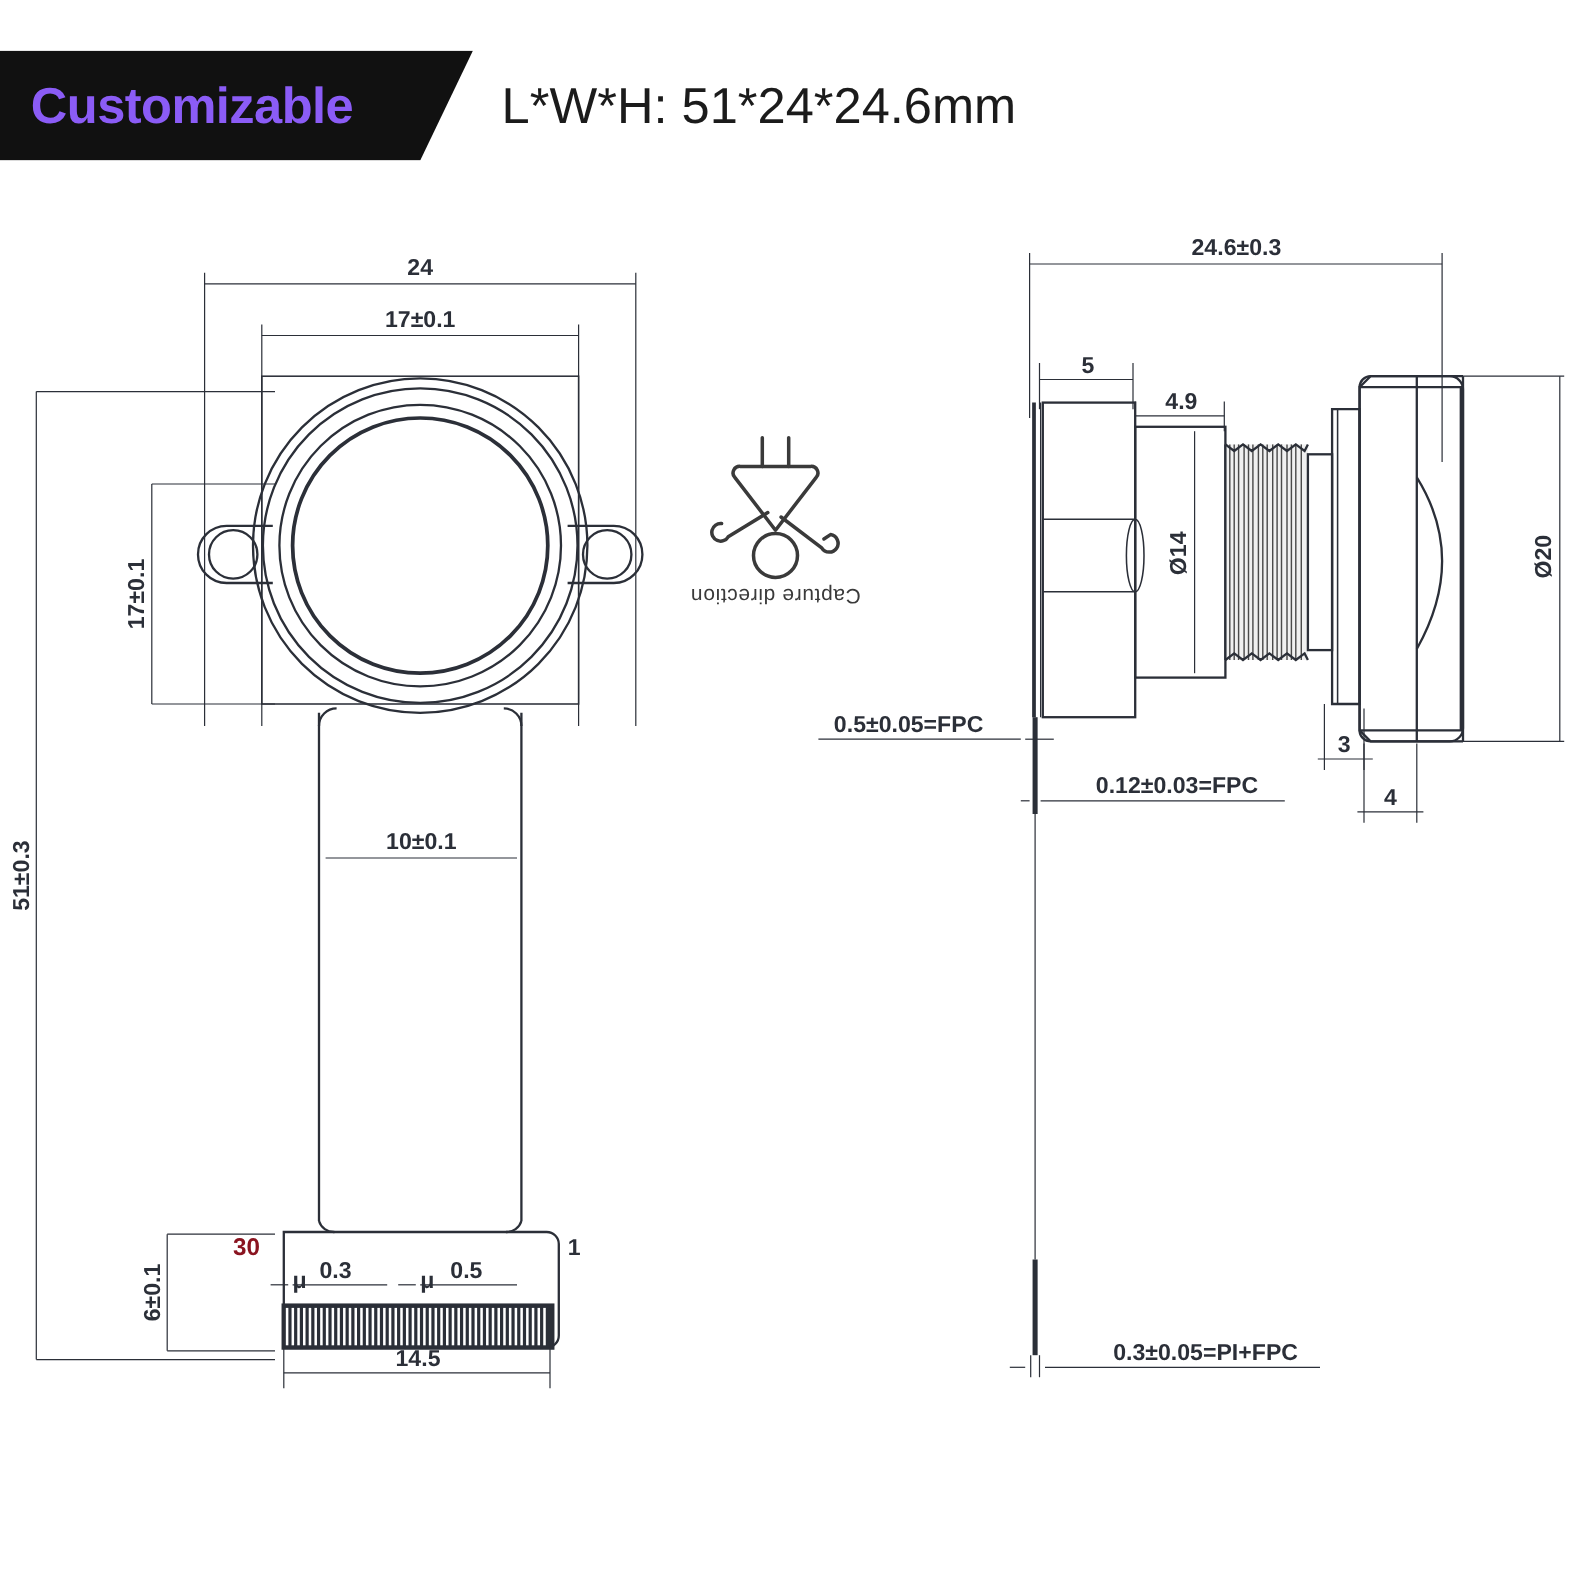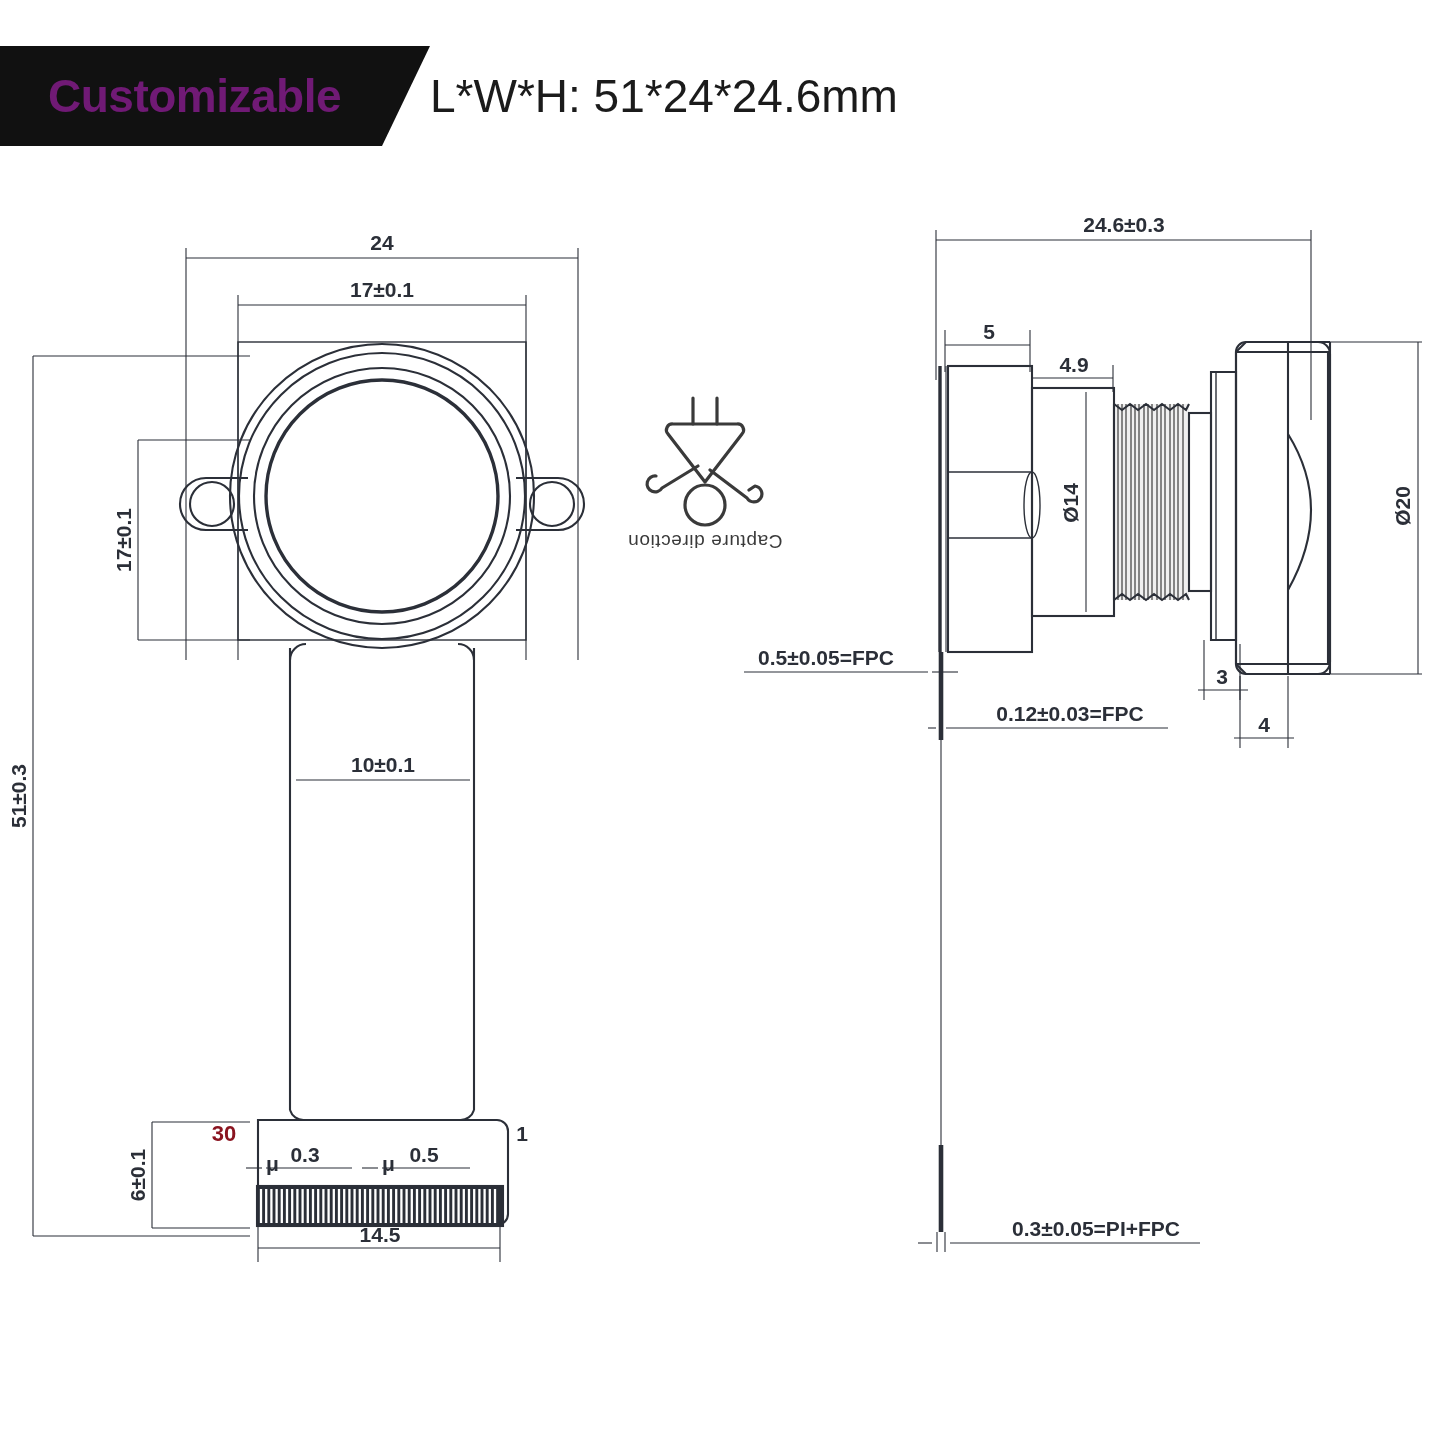--- a/index.html
+++ b/index.html
@@ -20,28 +20,27 @@
   }
   #tag-shape{
     position:absolute;left:0;top:0;
     width:430px;height:100px;
     background:#111111;
     clip-path:polygon(0 0, 430px 0, 382px 100px, 0 100px);
   }
   #tag-label{
     position:absolute;left:28px;top:0;
     height:100px;line-height:100px;
-    color:#701a75;
+    color:#8b5cf6;
     font-size:46px;font-weight:bold;
     letter-spacing:-0.5px;
     white-space:nowrap;
-    margin-left:20px;
   }
   #header-title{
-    position:absolute;left:430px;top:0;
+    position:absolute;left:456px;top:0;
     height:100px;line-height:100px;
     color:#1b1b1b;
     font-size:46px;font-weight:normal;
     letter-spacing:0px;
     white-space:nowrap;
   }
 
   
   #drawing{
     position:absolute;left:0;top:0;

